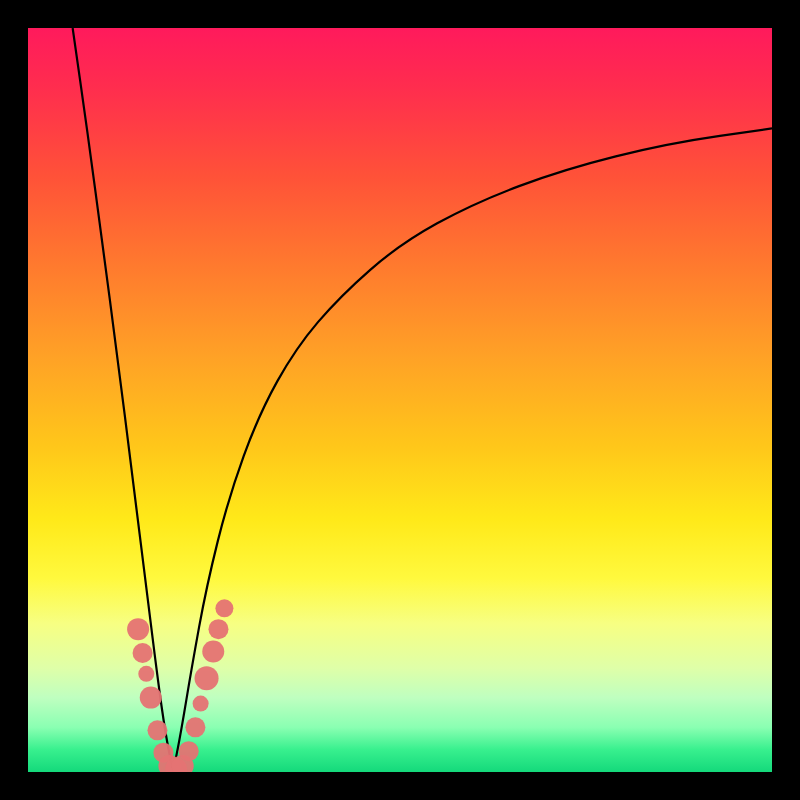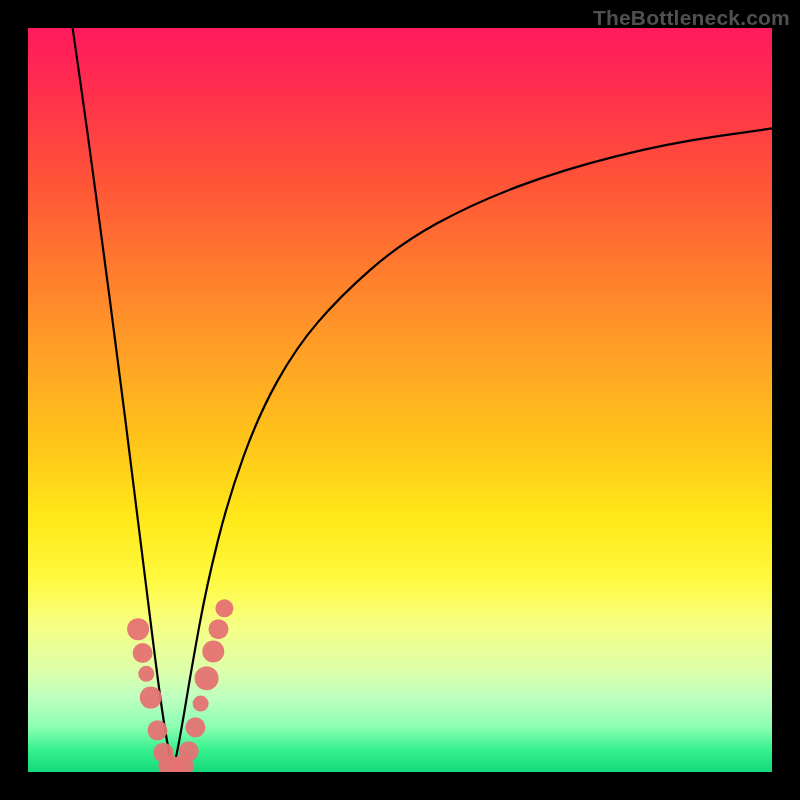--- a/index.html
+++ b/index.html
@@ -28,21 +28,20 @@
     color:#505050;font-weight:600;font-size:21px;letter-spacing:.2px;
   }
   svg{position:absolute;left:0;top:0}
   .curve{stroke:#000;stroke-width:2.2;fill:none}
   .marker{fill:#e57373;opacity:.95}
 </style>
 </head>
 <body>
 
 <div class="frame">
-  <div class="watermark">TheBottleneck.com</div>
   <div class="plot-area">
     <svg id="chart-svg" width="744" height="744" viewBox="0 0 744 744">
         <path d="M 44.64 0 Q 44.64 0 52.08 52.079999999999984 Q 59.52 104.15999999999997 66.96000000000001 159.95999999999998 Q 74.4 215.76 81.84 271.55999999999995 Q 89.28 327.35999999999996 96.72 386.88 Q 104.16000000000001 446.4 111.60000000000001 505.92 Q 119.04 565.44 124.62 610.08 Q 130.2 654.72 133.92 680.76 Q 137.64 706.8 141.36 725.4 L 145.08 744" class="curve"></path>
         <path d="M 145.08 744 Q 145.08 744 148.8 725.4 Q 152.51999999999998 706.8 158.1 673.3199999999999 Q 163.68 639.84 171.12 598.9200000000001 Q 178.56 558 189.72000000000003 513.36 Q 200.88000000000002 468.72 215.76 427.8 Q 230.64 386.88 249.23999999999998 353.4 Q 267.84 319.92 290.15999999999997 293.88 Q 312.47999999999996 267.84 342.24 241.79999999999998 Q 372 215.76 409.2 195.3 Q 446.4 174.84000000000003 491.03999999999996 158.10000000000002 Q 535.68 141.36 587.76 128.34000000000003 Q 639.84 115.32000000000005 691.9200000000001 107.88000000000005 L 744 100.44000000000005" class="curve"></path>
         <g>
           <circle cx="110.11200000000001" cy="601.152" r="11" class="marker"></circle>
           <circle cx="114.576" cy="624.96" r="10" class="marker"></circle>
           <circle cx="118.296" cy="645.792" r="8" class="marker"></circle>
           <circle cx="122.76" cy="669.6" r="11" class="marker"></circle>
           <circle cx="129.456" cy="702.336" r="10" class="marker"></circle>

